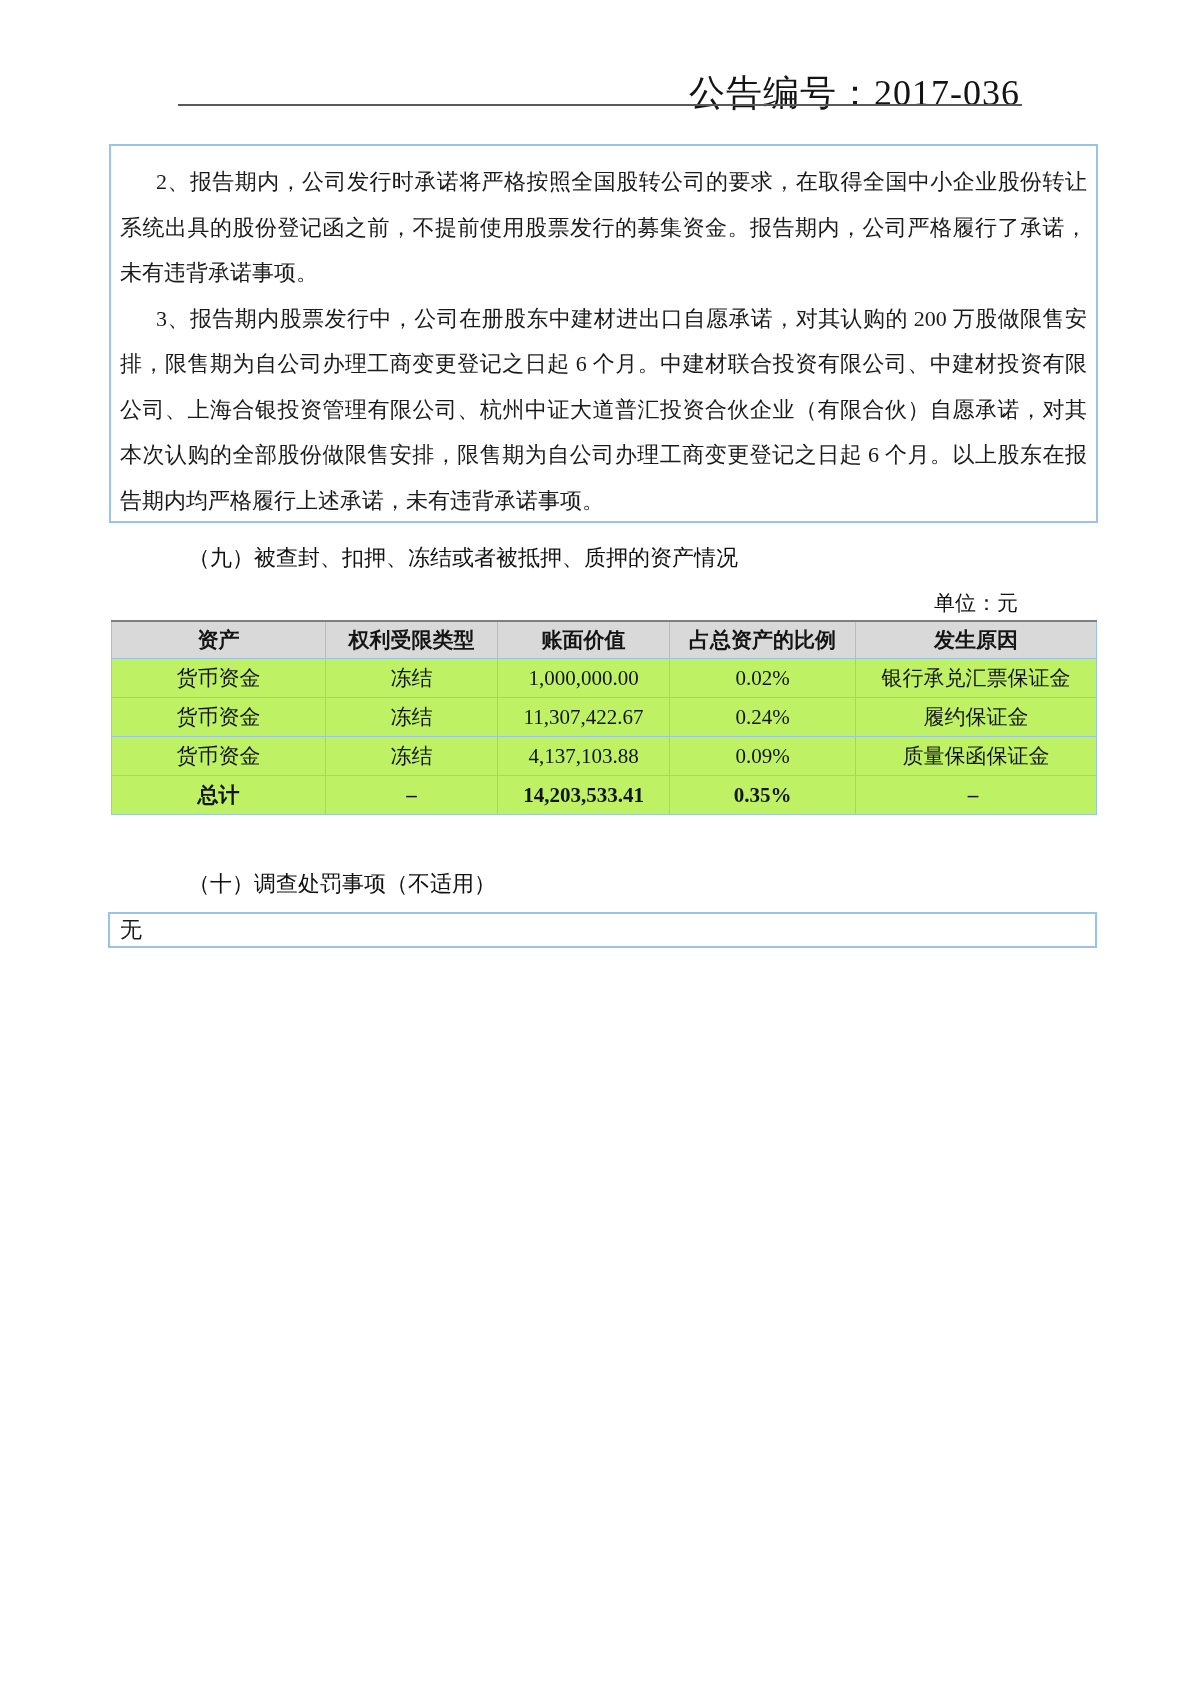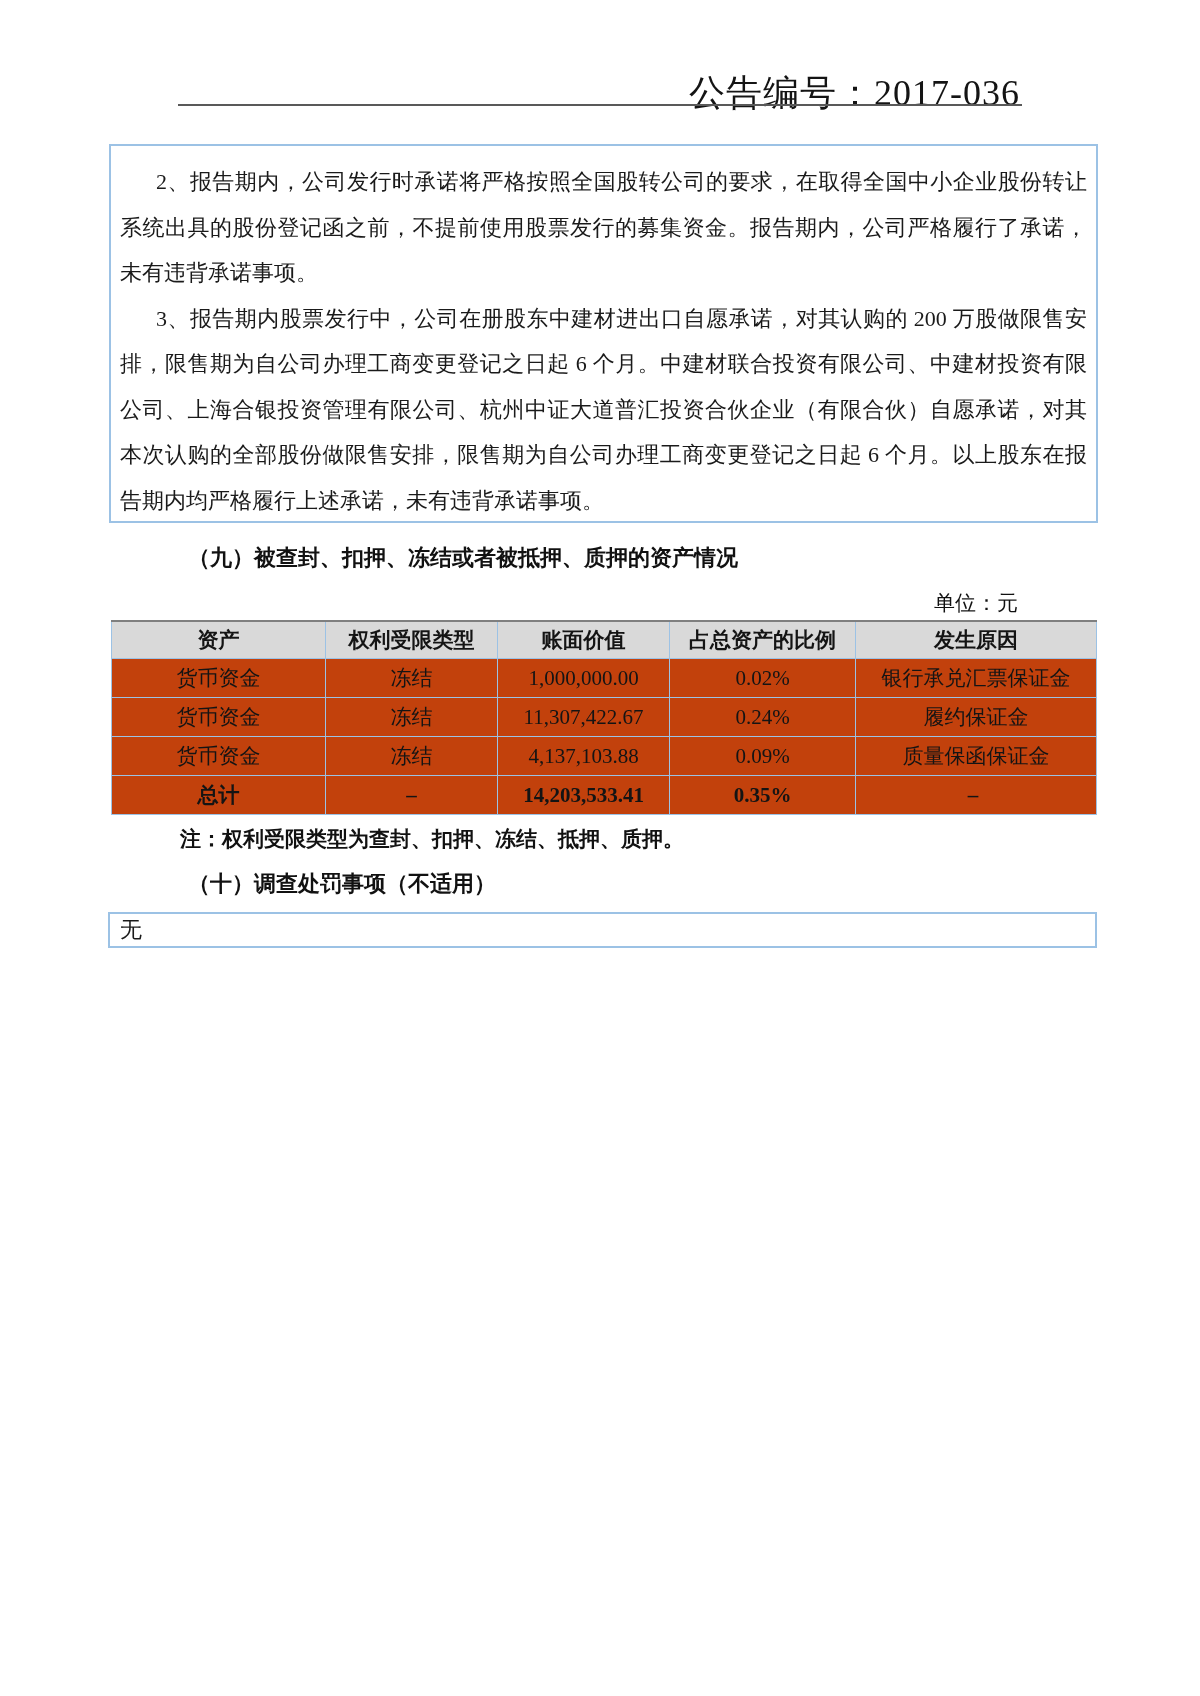--- a/index.html
+++ b/index.html
@@ -25,21 +25,21 @@
     padding:13px 9px 0 9px; background:#ffffff;
   }
   .commit-box p {
     margin:0; font-size:22px; line-height:45.5px;
     text-align:justify; text-justify:inter-ideograph;
     text-indent:36px; color:#1a1a1a;
   }
   
   .sec-heading {
     position:absolute; font-family:"Liberation Sans","DejaVu Sans",sans-serif;
-    font-weight:bold; font-size:22px; color:#111; white-space:nowrap;
+    font-weight:normal; font-size:22px; color:#111; white-space:nowrap;
   }
   .sec9-heading { left:188px; top:543px; }
   .sec10-heading { left:188px; top:869px; }
   .unit-label {
     position:absolute; right:182px; top:589px; font-size:21px; color:#111;
   }
   
   .asset-table-wrap { position:absolute; left:111px; top:620px; }
   table.asset-table {
     border-collapse:collapse; table-layout:fixed; width:985px;
@@ -47,21 +47,21 @@
   }
   table.asset-table th, table.asset-table td {
     border:1.5px solid #9CC2E5; text-align:center; vertical-align:middle;
     padding:0 12px; overflow:hidden; white-space:nowrap;
   }
   table.asset-table thead th {
     background:#D9D9D9; height:36px;
     font-family:"Liberation Sans","DejaVu Sans",sans-serif; font-weight:bold;
     border-top:2px solid #7f7f7f;
   }
-  table.asset-table tbody td { height:38px; background:#c2410c; }
+  table.asset-table tbody td { height:38px; background:#bef264; }
   td.cell-num { text-align:right; padding-right:12px; }
   td.cell-reason { text-align:left; padding-left:10px; }
   tr.total-row td { font-weight:bold; }
   tr.total-row td.cell-reason { text-align:center; padding-left:6px; }
   tr.total-row td.cell-asset {
     font-family:Liberation Mono, monospace;
     margin-top:32px;
   }
   
   .table-note {
@@ -137,21 +137,20 @@
           <td class="cell-asset">总计</td>
           <td>–</td>
           <td class="cell-num">14,203,533.41</td>
           <td>0.35%</td>
           <td class="cell-reason">–</td>
         </tr>
       </tbody>
     </table>
   </div>
 
-  <div class="table-note">注：权利受限类型为查封、扣押、冻结、抵押、质押。</div>
 
   <div class="sec-heading sec10-heading">（十）调查处罚事项（不适用）</div>
 
   <div class="none-box">
     <span>无</span>
   </div>
 
 </div>
 
 </body></html>

